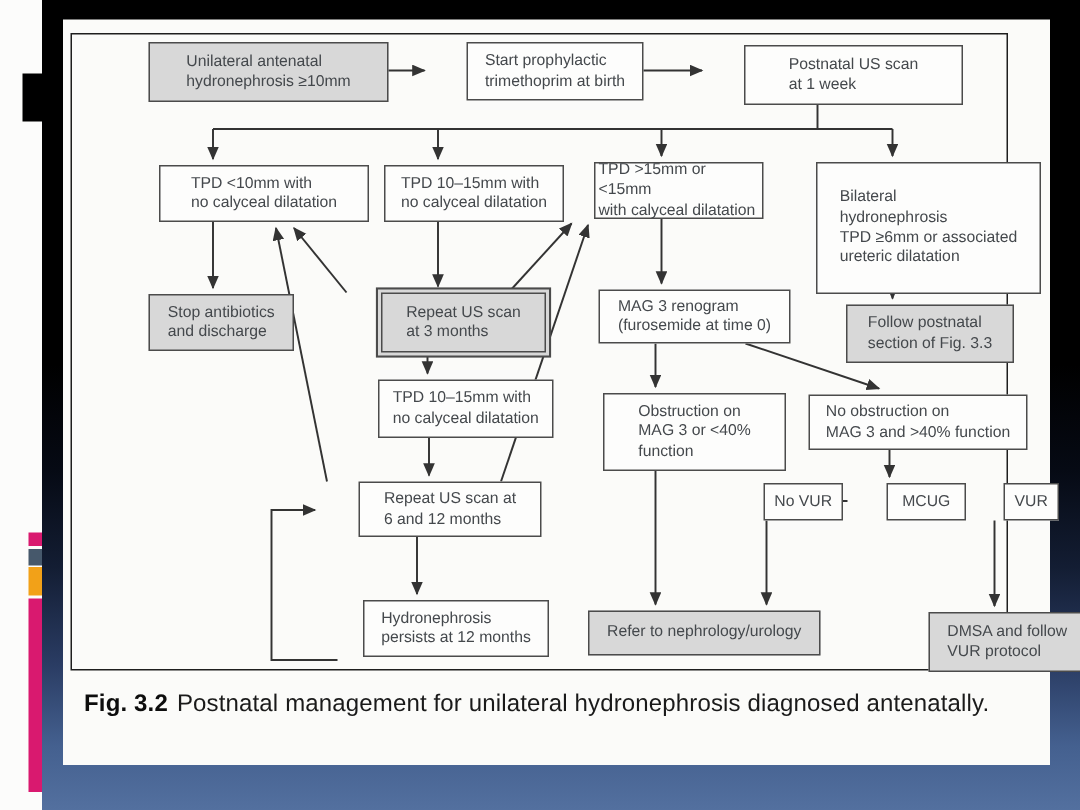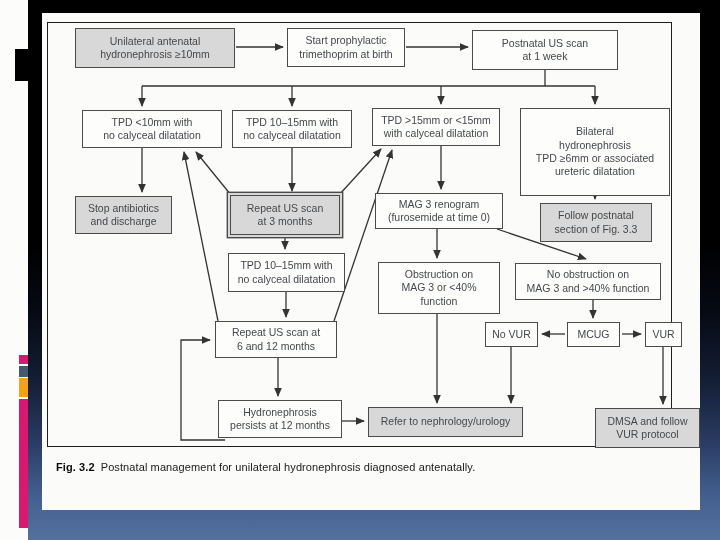--- a/index.html
+++ b/index.html
@@ -10,25 +10,25 @@
   .black-tab{position:absolute;left:15px;top:49px;width:13px;height:32px;background:#000;}
   .sq{position:absolute;left:19px;width:9px;}
   .sq-magenta{top:355px;height:9px;background:#d9196f;}
   .sq-slate{top:366px;height:11px;background:#46586b;}
   .sq-amber{top:378px;height:19px;background:#f2a118;}
   .bar-magenta{top:399px;height:129px;background:#d9196f;}
   .slide{position:absolute;left:42px;top:13px;width:658px;height:497px;background:#fbfbf9;}
   .fig-border{position:absolute;left:47px;top:22px;width:625px;height:425px;border:1.5px solid #1e1e1e;box-sizing:border-box;}
   .arrows{position:absolute;left:0;top:0;width:720px;height:540px;pointer-events:none;}
   .node{position:absolute;box-sizing:border-box;border:1.4px solid #4b4b4b;background:#fdfdfc;
-    color:#44484c;font-size:10.5px;line-height:1.28;text-align:center;white-space:pre-line;
-    display:flex;align-items:center;justify-content:center;padding:1px 2px;}
+    color:#44484c;font-size:10.5px;line-height:1.28;text-align:left;white-space:pre-line;
+    display:flex;align-items:center;justify-content:center;padding:1px 2px;margin-left:24px;}
   .gray{background:#d8d8d8;}
   .double{box-shadow:0 0 0 2px #d8d8d8,0 0 0 3.4px #4b4b4b;}
-  .caption{position:absolute;left:56px;top:461px;width:612px;font-size:11px;color:#1a1a1a;letter-spacing:.1px;}
+  .caption{position:absolute;left:56px;top:461px;width:612px;font-size:16px;color:#1a1a1a;letter-spacing:.1px;}
   .caption b{margin-right:6px;color:#0d0d0d;}
 </style>
 </head>
 <body>
 
 <div class="screen">
 
   <div class="white-strip"></div>
   <div class="black-tab"></div>
   <div class="sq sq-magenta"></div>
@@ -81,21 +81,21 @@
   <div class="node gray" style="left:75px;top:28px;width:160px;height:40px">Unilateral antenatal
 hydronephrosis ≥10mm</div>
   <div class="node" style="left:287px;top:28px;width:118px;height:39px">Start prophylactic
 trimethoprim at birth</div>
   <div class="node" style="left:472px;top:30px;width:146px;height:40px">Postnatal US scan
 at 1 week</div>
   <div class="node" style="left:82px;top:110px;width:140px;height:38px">TPD &lt;10mm with
 no calyceal dilatation</div>
   <div class="node" style="left:232px;top:110px;width:120px;height:38px">TPD 10–15mm with
 no calyceal dilatation</div>
-  <div class="node" style="left:372px;top:108px;width:128px;height:38px">TPD &gt;15mm or &lt;15mm
+  <div class="node" style="left:372px;top:108px;width:113px;height:38px">TPD &gt;15mm or &lt;15mm
 with calyceal dilatation</div>
   <div class="node" style="left:520px;top:108px;width:150px;height:88px">Bilateral
 hydronephrosis
 TPD ≥6mm or associated
 ureteric dilatation</div>
   <div class="node gray" style="left:75px;top:196px;width:97px;height:38px">Stop antibiotics
 and discharge</div>
   <div class="node gray double" style="left:230px;top:195px;width:110px;height:40px">Repeat US scan
 at 3 months</div>
   <div class="node" style="left:375px;top:193px;width:128px;height:36px">MAG 3 renogram

